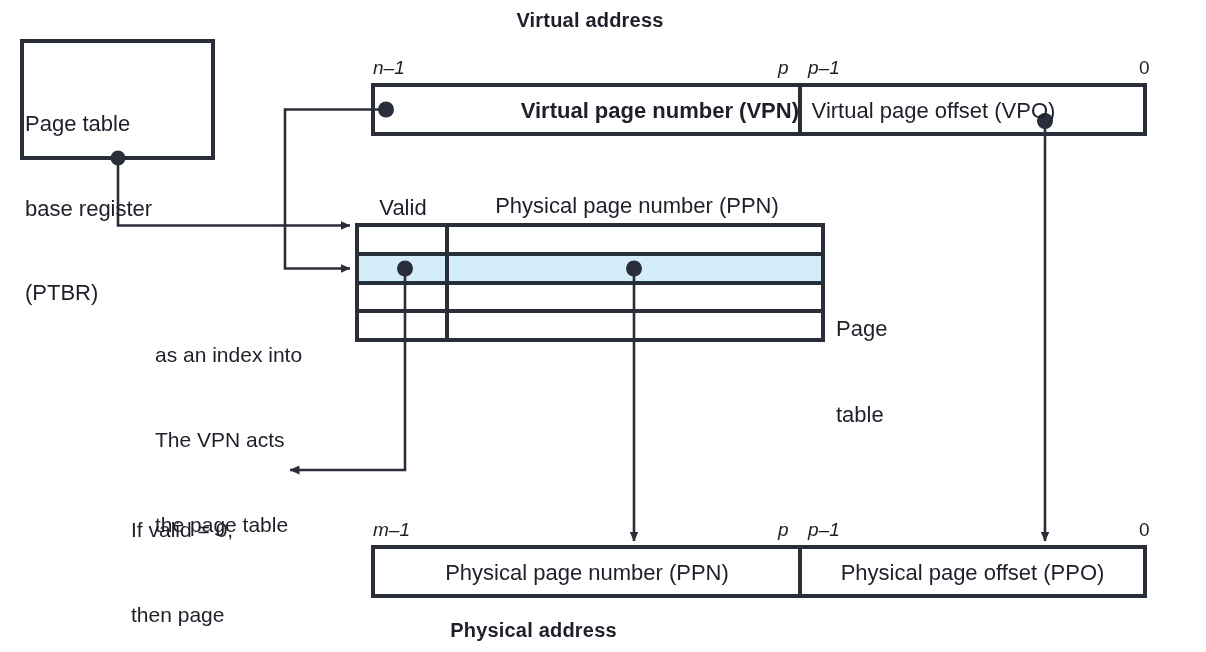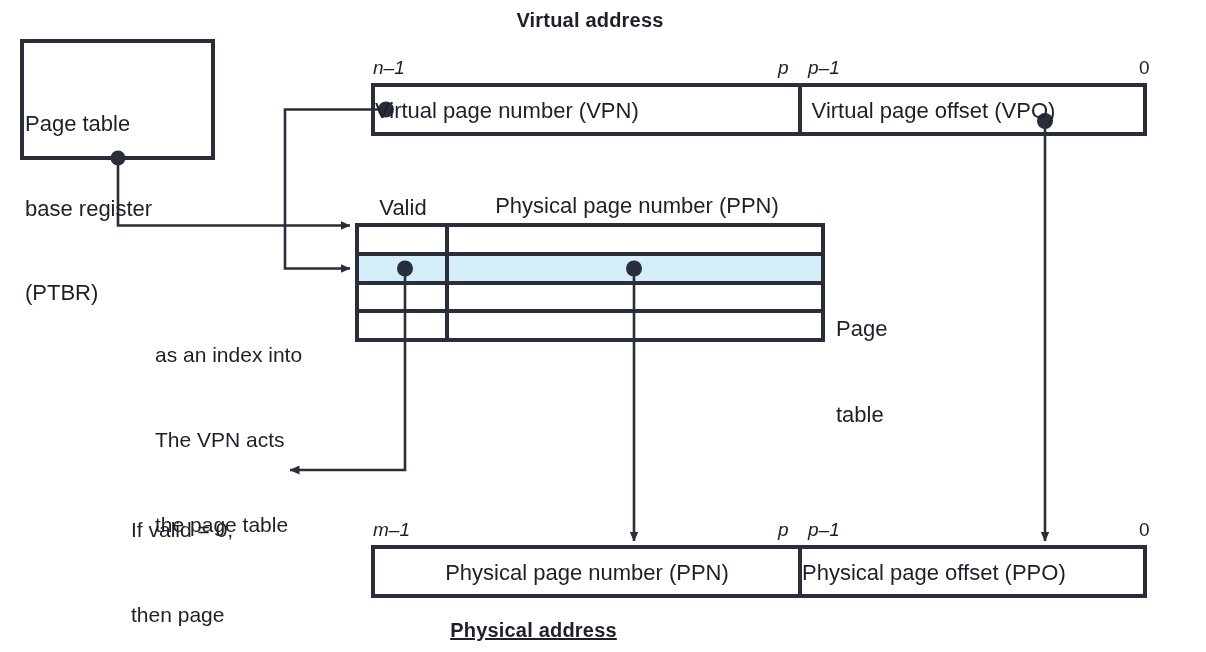--- a/index.html
+++ b/index.html
@@ -116,21 +116,21 @@
     <div>(PTBR)</div>
   </div>
 
   <div class="lbl title-bold" style="left:0; top:9px; width:1180px; text-align:center;">Virtual address</div>
 
   <div class="lbl bitlabel" style="left:373px; top:57px;"><i>n–1</i></div>
   <div class="lbl bitlabel" style="left:778px; top:57px;"><i>p</i></div>
   <div class="lbl bitlabel" style="left:808px; top:57px;"><i>p–1</i></div>
   <div class="lbl bitlabel" style="left:1139px; top:57px;"><span>0</span></div>
 
-  <div class="lbl boxtext" style="left:375px; top:98px; width:424px; text-align:left;">Virtual page number (VPN)</div>
+  <div class="lbl boxtext" style="left:375px; top:98px; width:424px; text-align:right;font-weight:bold;">Virtual page number (VPN)</div>
   <div class="lbl boxtext" style="left:763px; top:98px; width:341px; text-align:center;">Virtual page offset (VPO)</div>
 
   <div class="lbl colhdr" style="left:360px; top:195px; width:86px; text-align:center;">Valid</div>
   <div class="lbl colhdr" style="left:452px; top:193px; width:370px; text-align:center;">Physical page number (PPN)</div>
 
   <div class="lbl colhdr" style="left:836px; top:258px; line-height:1.3;">
     <div>Page</div>
     <div>table</div>
   </div>
 
@@ -146,17 +146,17 @@
     
     
   </div>
 
   <div class="lbl bitlabel" style="left:373px; top:519px;"><i>m–1</i></div>
   <div class="lbl bitlabel" style="left:778px; top:519px;"><i>p</i></div>
   <div class="lbl bitlabel" style="left:808px; top:519px;"><i>p–1</i></div>
   <div class="lbl bitlabel" style="left:1139px; top:519px;"><span>0</span></div>
 
   <div class="lbl boxtext" style="left:375px; top:560px; width:424px; text-align:center;">Physical page number (PPN)</div>
-  <div class="lbl boxtext" style="left:802px; top:560px; width:341px; text-align:left;">Physical page offset (PPO)</div>
+  <div class="lbl boxtext" style="left:802px; top:560px; width:341px; text-align:center;">Physical page offset (PPO)</div>
 
-  <div class="lbl title-bold" style="left:0; top:619px; width:1067px; text-align:center;text-decoration:underline;">Physical address</div>
+  <div class="lbl title-bold" style="left:0; top:619px; width:1067px; text-align:center;">Physical address</div>
 
 </div>
 
 </body></html>

